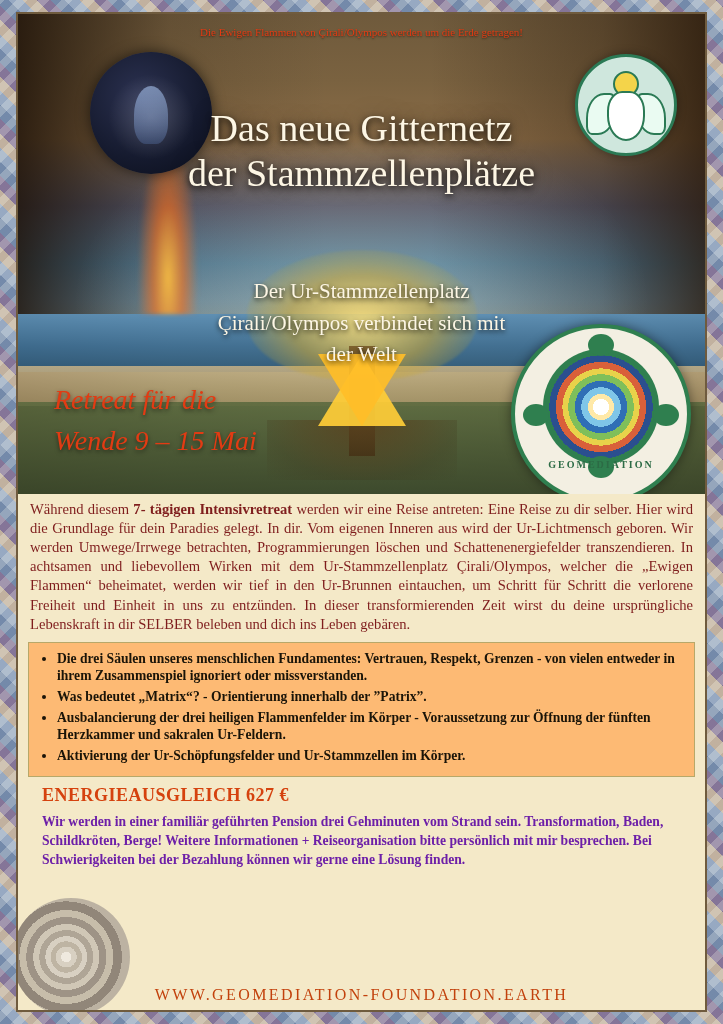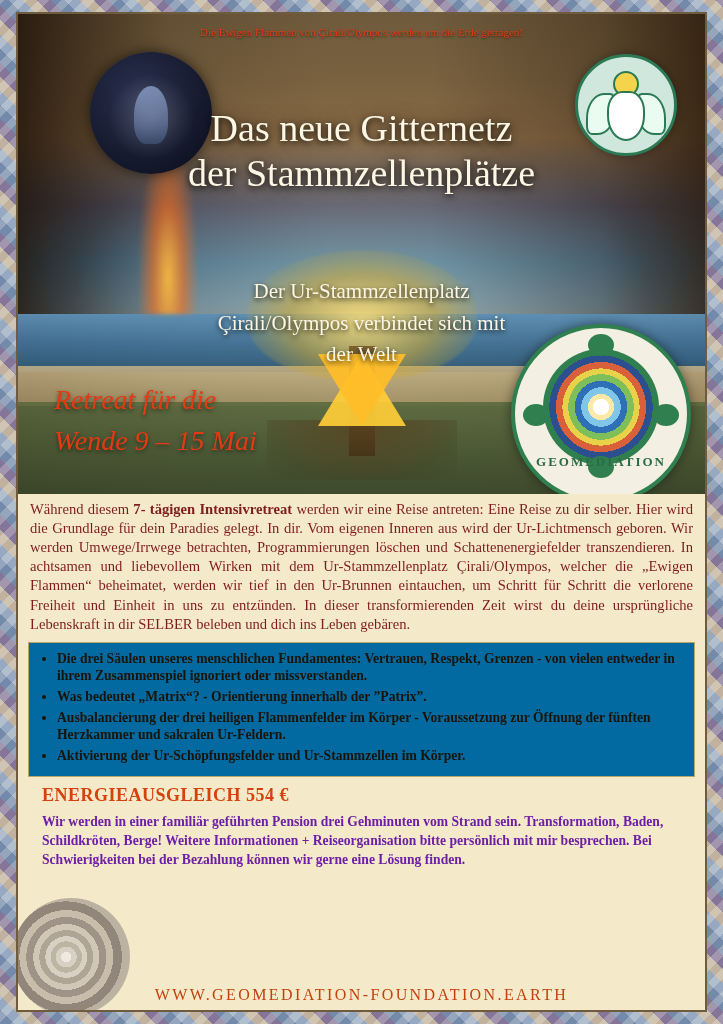--- a/index.html
+++ b/index.html
@@ -272,21 +272,21 @@
   .logo-geo .turtle-t { left: 50%; transform: translateX(-50%); top: 6px; }
   .logo-geo .turtle-b { left: 50%; transform: translateX(-50%); bottom: 22px; }
   .logo-geo .turtle-l { left: 8px; top: 44%; }
   .logo-geo .turtle-r { right: 8px; top: 44%; }
   .logo-geo .geo-text {
     position: absolute;
     left: 0; right: 0;
     bottom: 30px;
     text-align: center;
     font-family: "Liberation Serif", serif;
-    font-size: 13px;
+    font-size: 10px;
     letter-spacing: 2px;
     color: #2c6b45;
     font-weight: bold;
   }
 
   
   .banner-top {
     position: absolute;
     left: 0; right: 0;
     top: 12px;
@@ -348,21 +348,21 @@
     text-align: justify;
     font-family: "Liberation Serif", serif;
   }
   .body-copy b { font-weight: bold; }
 
   
   .bullets {
     position: relative;
     z-index: 5;
     margin: 8px 10px 0 10px;
-    background: #0369a1;
+    background: #fdba74;
     border: 1px solid #b7a869;
     padding: 7px 10px 8px 6px;
   }
   .bullets ul {
     margin: 0;
     padding-left: 22px;
     list-style: disc;
   }
   .bullets li {
     color: #1a1408;
@@ -503,21 +503,21 @@
 
     <div class="bullets">
       <ul>
         <li>Die drei Säulen unseres menschlichen Fundamentes: Vertrauen, Respekt, Grenzen - von vielen entweder in ihrem Zusammenspiel ignoriert oder missverstanden.</li>
         <li>Was bedeutet „Matrix“? - Orientierung innerhalb der ”Patrix”.</li>
         <li>Ausbalancierung der drei heiligen Flammenfelder im Körper - Voraussetzung zur Öffnung der fünften Herzkammer und sakralen Ur-Feldern.</li>
         <li>Aktivierung der Ur-Schöpfungsfelder und Ur-Stammzellen im Körper.</li>
       </ul>
     </div>
 
-    <div class="price">ENERGIEAUSGLEICH  554 €</div>
+    <div class="price">ENERGIEAUSGLEICH  627 €</div>
 
     <div class="closing">Wir werden in einer familiär geführten Pension drei Gehminuten vom Strand sein. Transformation, Baden, Schildkröten, Berge! Weitere Informationen + Reiseorganisation bitte persönlich mit mir besprechen. Bei Schwierigkeiten bei der Bezahlung können wir gerne eine Lösung finden.</div>
 
     <div class="fossil"></div>
 
     <div class="footer-url">WWW.GEOMEDIATION-FOUNDATION.EARTH</div>
   </div>
 </div>
 
 </body></html>

